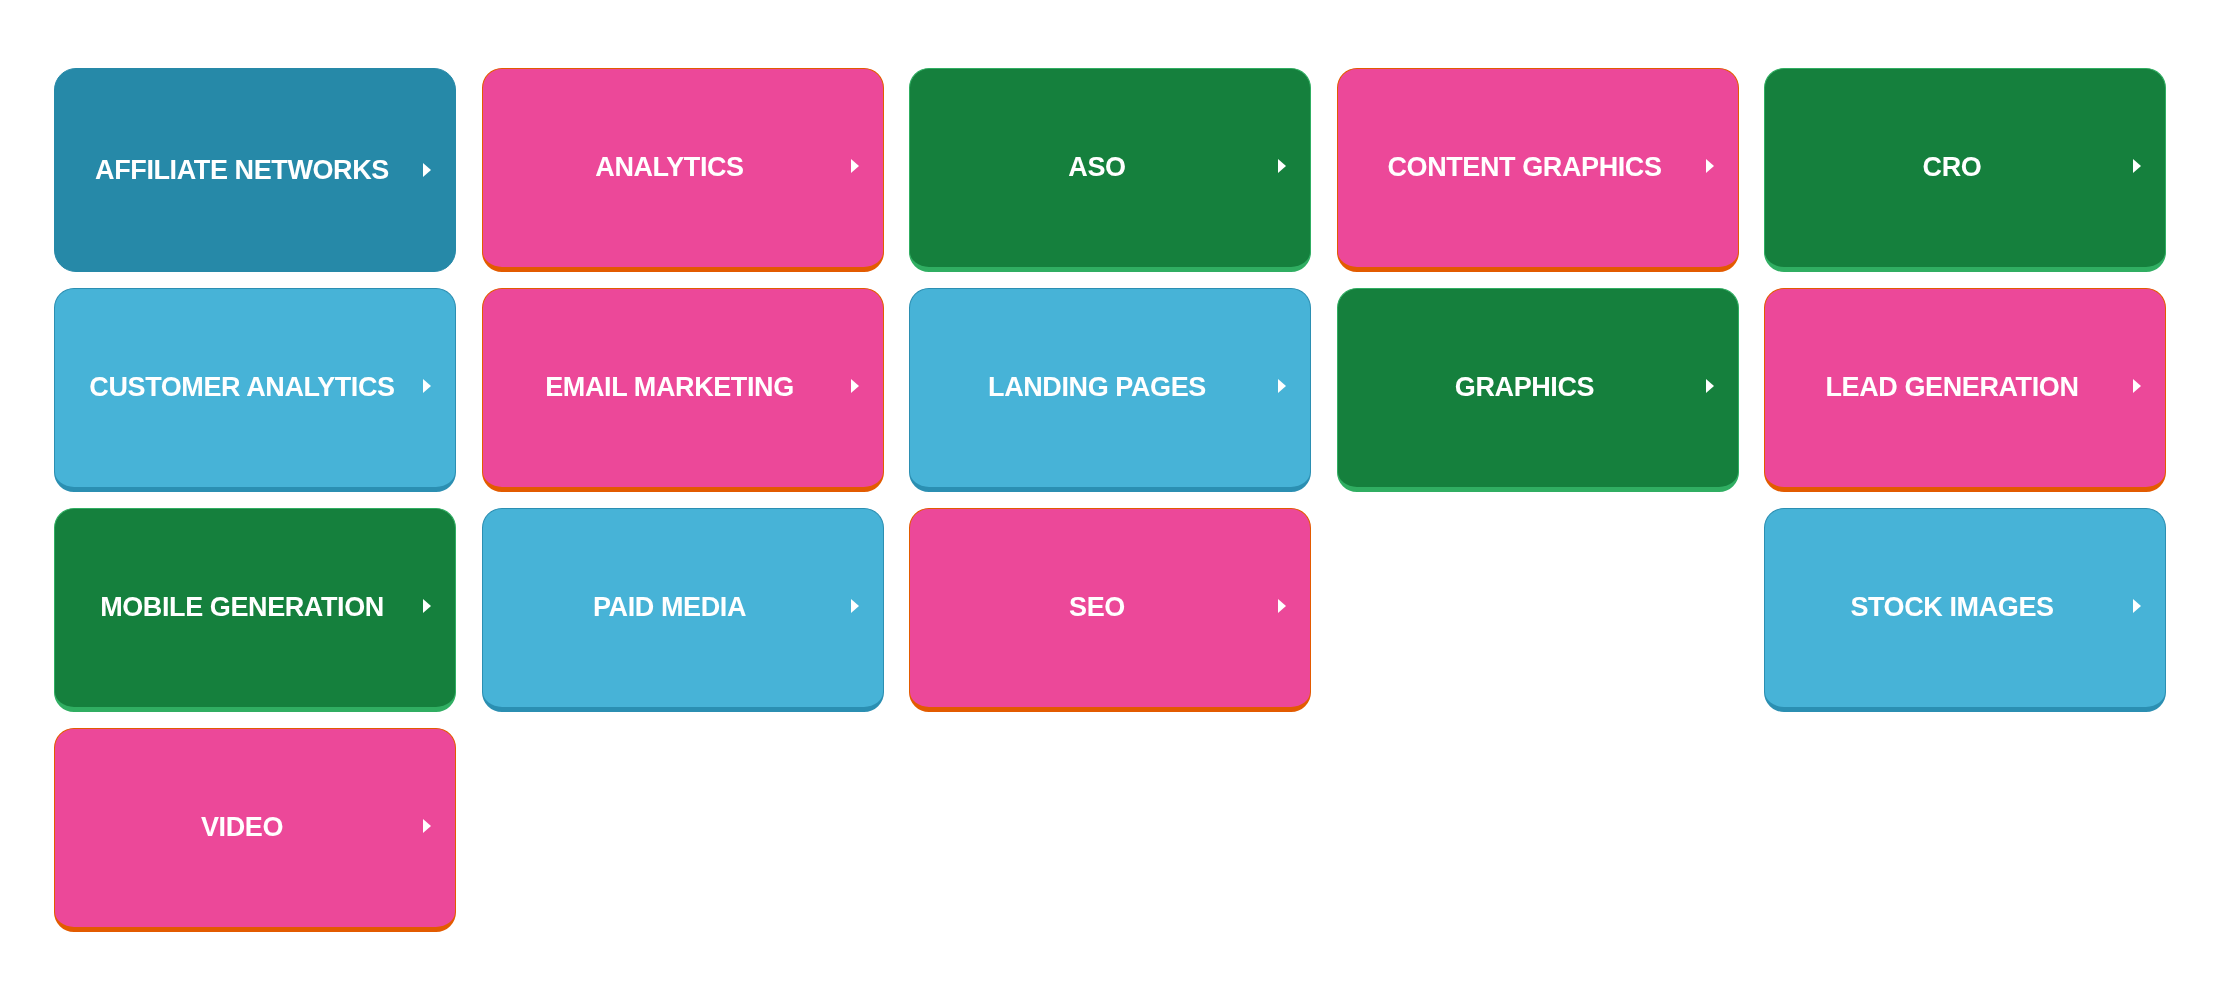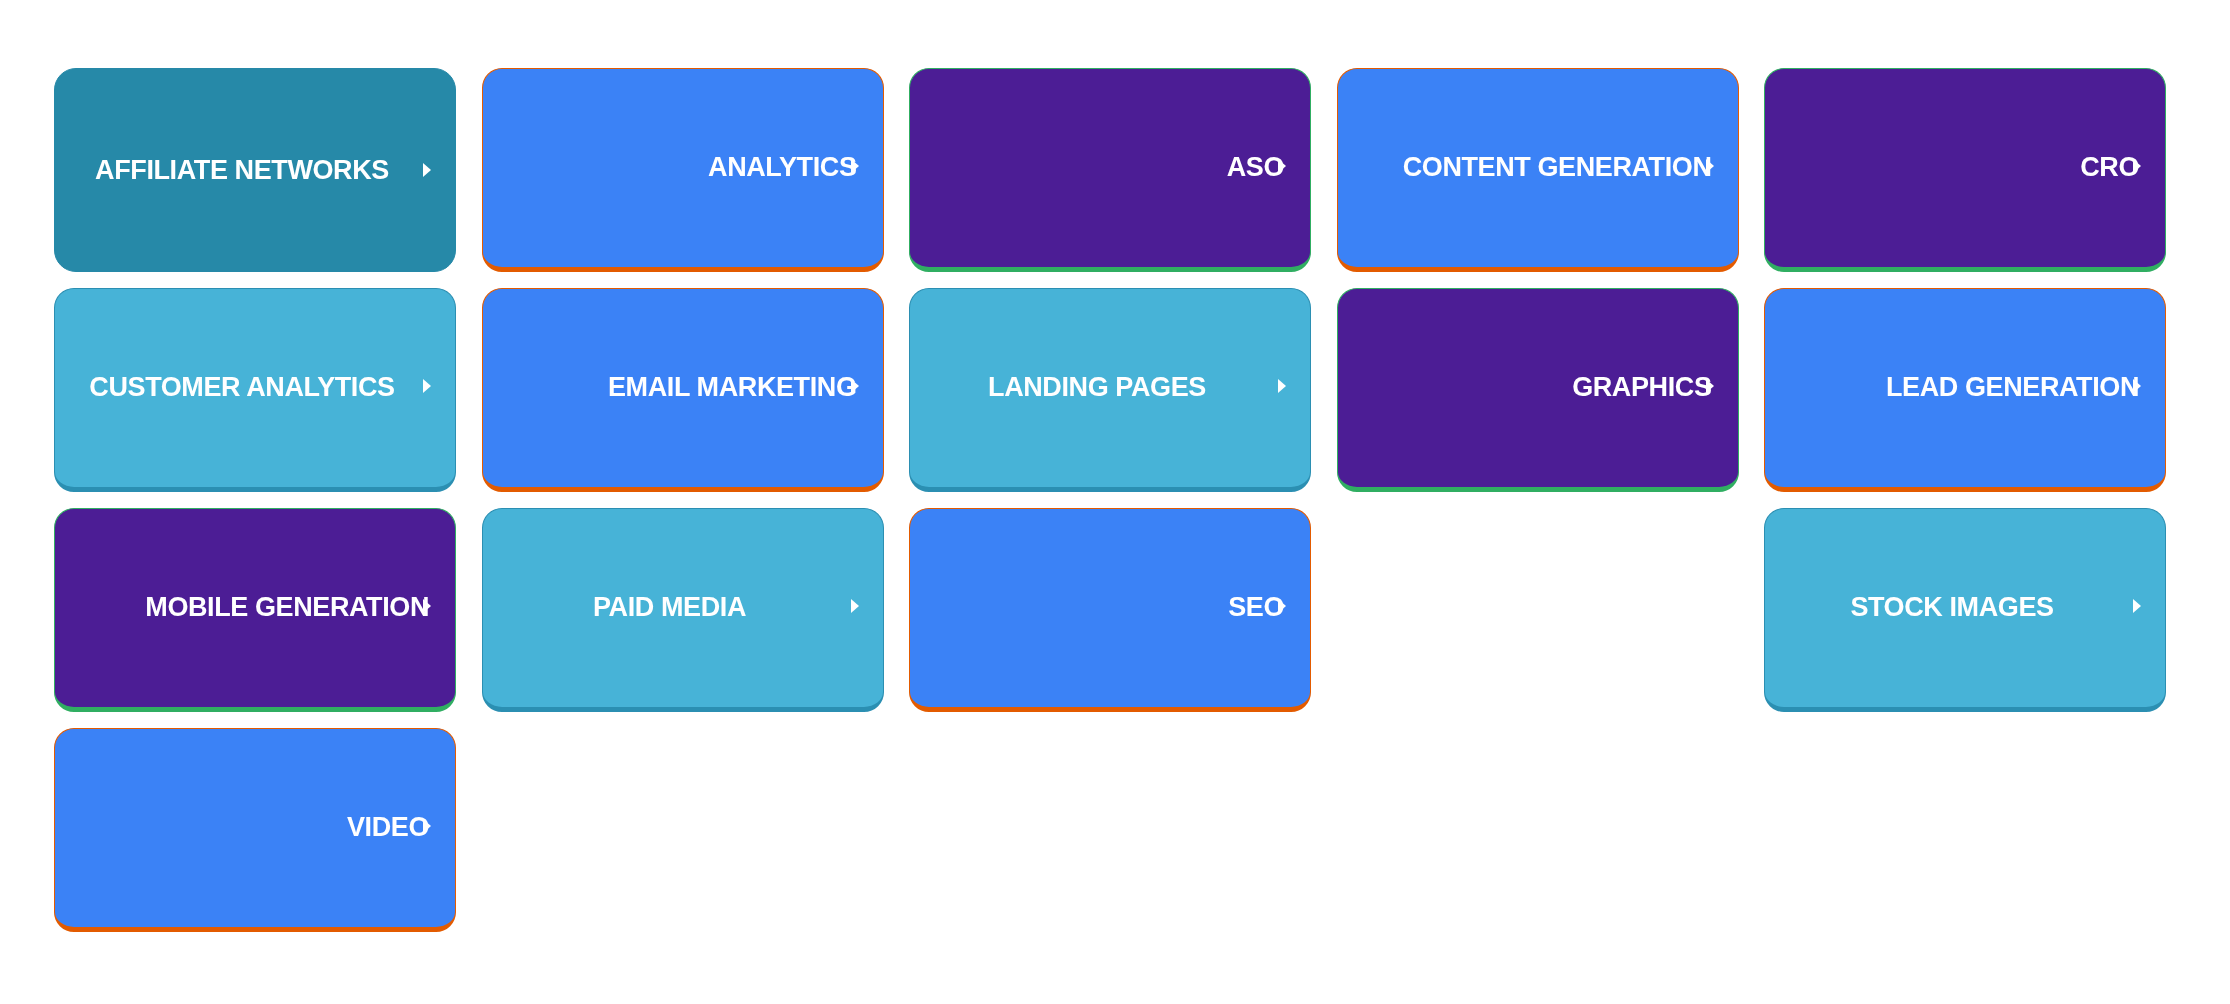--- a/index.html
+++ b/index.html
@@ -32,22 +32,22 @@
       border: 1.5px solid transparent;
       border-bottom-width: 5px;
       display: flex;
       align-items: center;
       justify-content: center;
       cursor: pointer;
       padding-right: 26px;
       padding-bottom: 2px;
     }
     .tile.blank { visibility: hidden; cursor: default; }
-    .tile.orange { background: #3b82f6; border-color: #e35b00; justify-content: flex-end; }
-    .tile.green  { background: #4c1d95; border-color: #30ae62; justify-content: flex-end; }
+    .tile.orange { background: #ec4899; border-color: #e35b00; }
+    .tile.green  { background: #15803d; border-color: #30ae62; }
     .tile.blue   { background: #47b3d7; border-color: #2b8fb2; }
     .tile.active { background: #2689a8; border-color: #2689a8; border-bottom-width: 1.5px; padding-bottom: 0; border-radius: 22px; }
     .tile-label {
       color: #ffffff;
       font-weight: 700;
       font-size: 27px;
       letter-spacing: -0.4px;
       white-space: nowrap;
       line-height: 1;
     }
@@ -75,21 +75,21 @@
   </div>
   <div class="tile orange">
     <span class="tile-label">ANALYTICS</span>
     <span class="arrow"></span>
   </div>
   <div class="tile green">
     <span class="tile-label">ASO</span>
     <span class="arrow"></span>
   </div>
   <div class="tile orange">
-    <span class="tile-label">CONTENT GENERATION</span>
+    <span class="tile-label">CONTENT GRAPHICS</span>
     <span class="arrow"></span>
   </div>
 
   <div class="tile green">
     <span class="tile-label">CRO</span>
     <span class="arrow"></span>
   </div>
   <div class="tile blue">
     <span class="tile-label">CUSTOMER ANALYTICS</span>
     <span class="arrow"></span>

